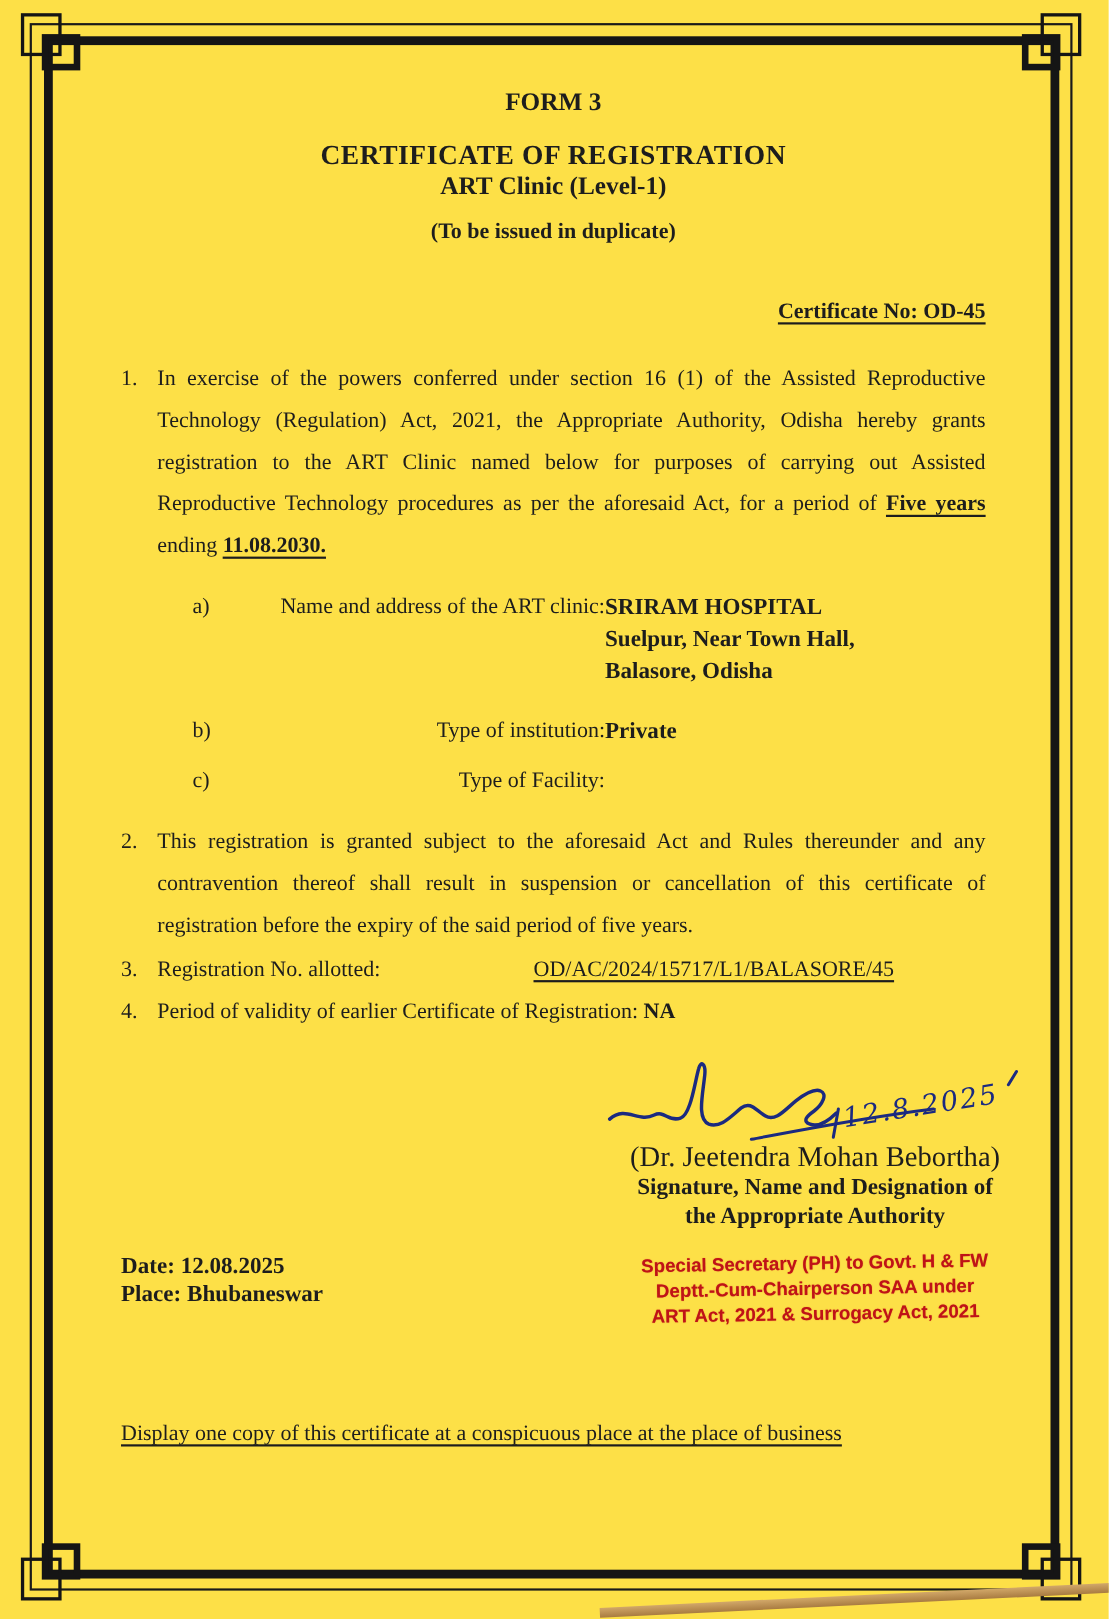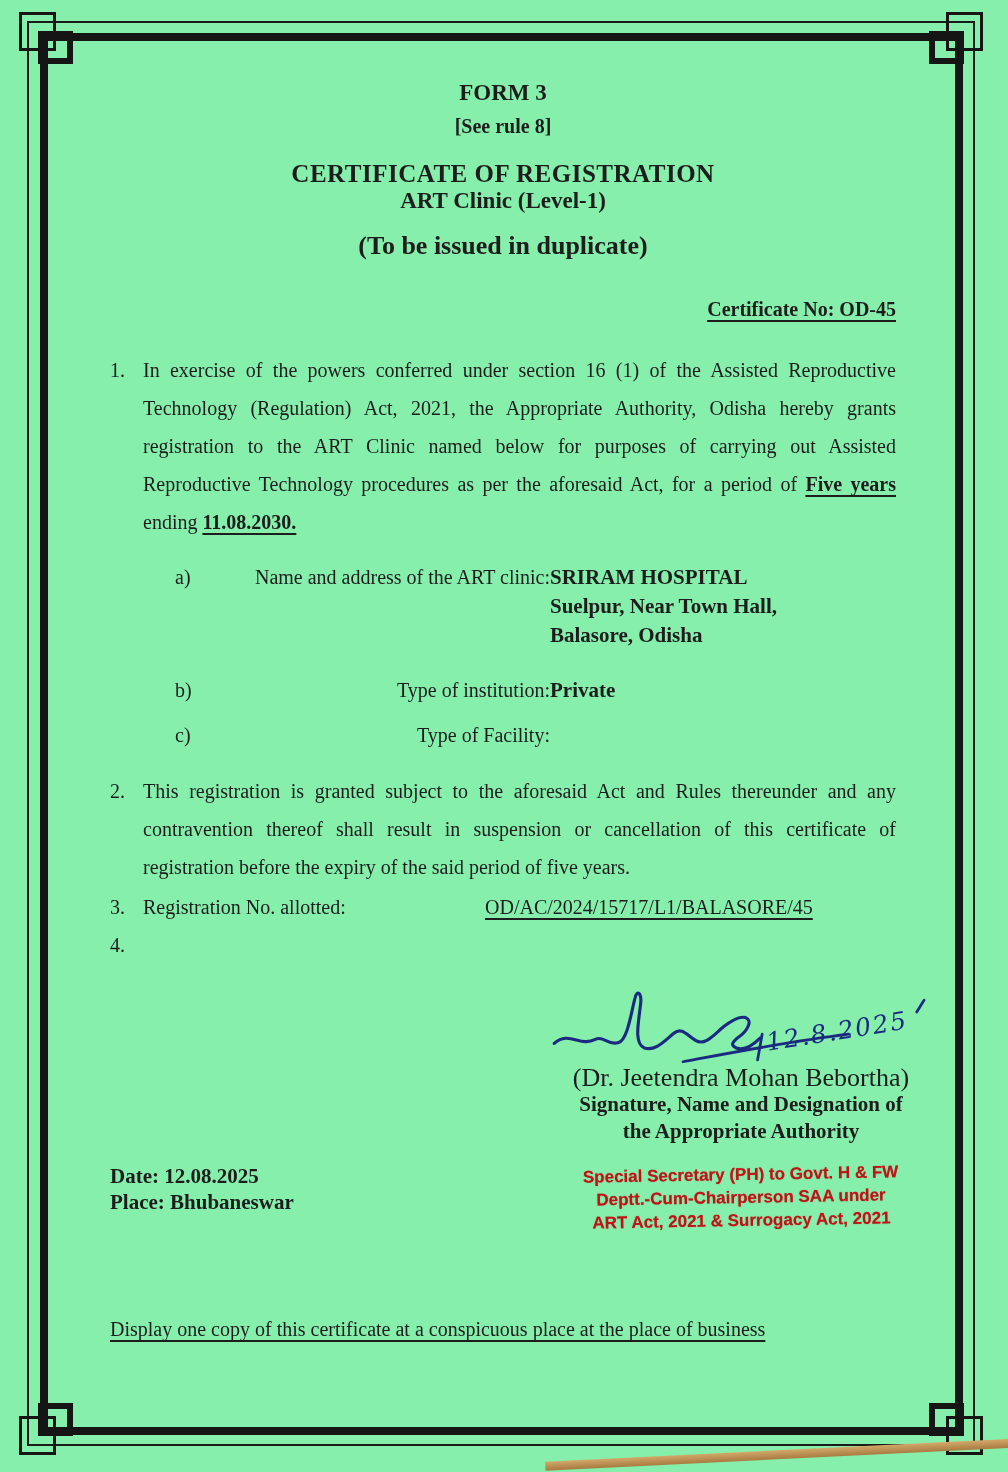--- a/index.html
+++ b/index.html
@@ -1,17 +1,17 @@
 <!DOCTYPE html>
 <html><head>
 <meta charset="utf-8">
 <style>
   html,body{margin:0;padding:0;background:#ffffff;}
   .page{
-    position:relative;width:1008px;height:1472px;background:#86efac;
+    position:relative;width:1008px;height:1472px;background:#fde047;
     overflow:hidden;color:#1d1d1d;font-family:"Liberation Serif",serif;
   }
   
   .frame-thin{position:absolute;left:27px;top:21px;right:33px;bottom:26px;border:2px solid #1a1a1a;}
   .frame-thick{position:absolute;left:40px;top:33px;right:45px;bottom:37px;border:8px solid #151515;}
   .csq{position:absolute;border:3px solid #151515;}
   .csq.thick{border-width:6px;}
   .tl1{left:19px;top:12px;width:31px;height:33px;}
   .tl2{left:38px;top:31px;width:23px;height:21px;}
   .tr1{right:25px;top:12px;width:31px;height:33px;}
@@ -24,22 +24,22 @@
     position:absolute;left:545px;top:1449px;width:520px;height:9px;
     background:linear-gradient(#d2a869,#a87b41);transform:rotate(-2.8deg);
   }
   
   .content{position:absolute;left:110px;right:112px;top:0;font-size:20px;}
   .center{text-align:center;font-weight:bold;}
   .form-no{margin-top:80px;font-size:23px;}
   .rule-ref{margin-top:9px;font-size:20px;}
   .main-title{margin-top:22px;font-size:25px;letter-spacing:.5px;}
   .subtitle{font-size:23px;}
-  .dup-note{margin-top:17px;font-size:26px;}
-  .cert-no{margin-top:37px;text-align:right;font-weight:bold;font-size:20px;}
+  .dup-note{margin-top:17px;font-size:20px;}
+  .cert-no{margin-top:50px;text-align:right;font-weight:bold;font-size:20px;}
   .cert-no span{text-decoration:underline;text-underline-offset:4px;text-decoration-thickness:2px;}
   .clause{display:flex;line-height:38px;}
   .cnum{flex:none;width:33px;}
   .cbody{flex:1;text-align:justify;}
   .bu{font-weight:bold;text-decoration:underline;text-underline-offset:4px;text-decoration-thickness:2px;}
   .mt-c1{margin-top:30px;}
   .mt-c2{margin-top:22px;}
   .mt-c3{margin-top:2px;}
   .si{display:flex;line-height:29px;}
   .si-letter{flex:none;width:25px;margin-left:65px;}
@@ -79,21 +79,20 @@
   <div class="csq tr1"></div>
   <div class="csq thick tr2"></div>
   <div class="csq bl1"></div>
   <div class="csq thick bl2"></div>
   <div class="csq br1"></div>
   <div class="csq thick br2"></div>
 
   <div class="content">
 
     <div class="center form-no">FORM 3</div>
-    <div class="center rule-ref">[See rule 8]</div>
     <div class="center main-title">CERTIFICATE OF REGISTRATION</div>
     <div class="center subtitle">ART Clinic (Level-1)</div>
     <div class="center dup-note">(To be issued in duplicate)</div>
     <div class="cert-no"><span>Certificate No: OD-45</span></div>
 
     <div class="clause mt-c1">
       <div class="cnum">1.</div>
       <div class="cbody"><span>In exercise of the powers conferred under section 16 (1) of the Assisted Reproductive Technology (Regulation) Act, 2021, the Appropriate Authority, Odisha hereby grants registration to the ART Clinic named below for purposes of carrying out Assisted Reproductive Technology procedures as per the aforesaid Act, for a period of </span><span class="bu">Five years</span><span> ending </span><span class="bu">11.08.2030.</span></div>
     </div>
 
@@ -125,20 +124,21 @@
 
     <div class="clause mt-c3">
       <div class="cnum">3.</div>
       <div class="c3-label">Registration No. allotted:</div>
       <div class="c3-value"><span>OD/AC/2024/15717/L1/BALASORE/45</span></div>
     </div>
 
     <div class="clause">
       <div class="cnum">4.</div>
       <div class="cbody">
+        <div><span>Period of validity of earlier Certificate of Registration: </span><b>NA</b></div>
       </div>
     </div>
 
     <div class="sig-block">
       <svg class="sig-svg" viewBox="0 0 430 100">
         <g fill="none" stroke="#1b2a80" stroke-linecap="round" stroke-linejoin="round">
           <path stroke-width="3.4" d="M12,58 C28,44 40,62 56,54 C66,49 70,61 82,57 C92,54 96,22 100,8 C102,0 107,3 106,14 C104,34 98,58 110,63 C122,67 132,55 142,47 C151,40 156,49 166,55 C176,61 186,48 196,40 C205,33 214,28 220,30 C228,33 222,44 214,50 C207,55 202,60 210,63 C218,66 228,60 236,52"></path>
           <path stroke-width="3" d="M152,78 C200,69 266,56 332,48"></path>
           <path stroke-width="3" d="M238,48 L233,76"></path>
           <path stroke-width="3" d="M406,24 L414,11"></path>

